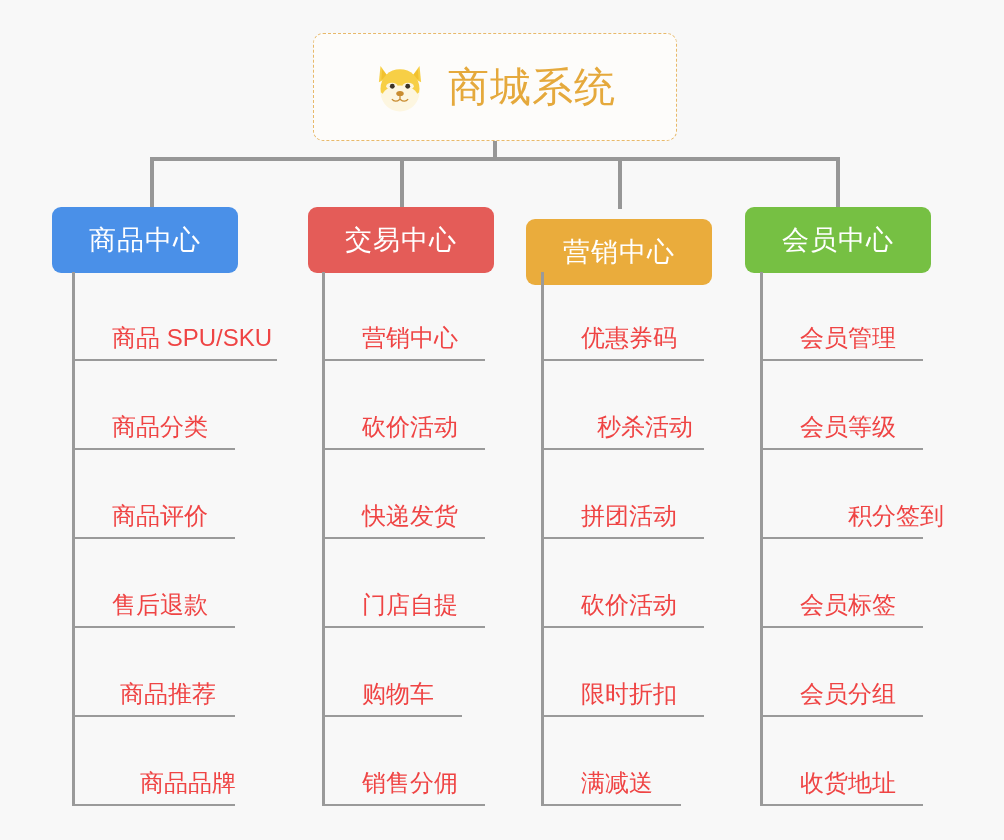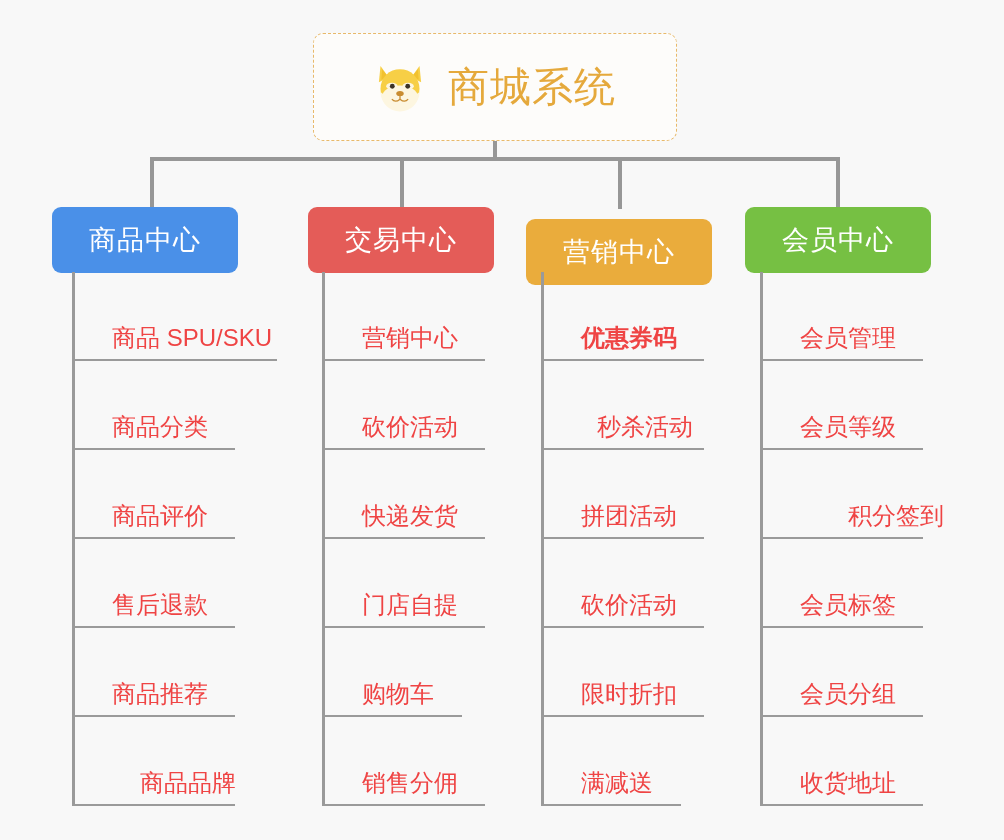--- a/index.html
+++ b/index.html
@@ -161,21 +161,21 @@
     </div>
     <div class="leaf-item" style="width:163px;">
       <span class="leaf-label">商品分类</span>
     </div>
     <div class="leaf-item" style="width:163px;">
       <span class="leaf-label">商品评价</span>
     </div>
     <div class="leaf-item" style="width:163px;">
       <span class="leaf-label">售后退款</span>
     </div>
-    <div class="leaf-item" style="width:163px;">
+    <div class="leaf-item" style="width:163px;padding-left:8px;">
       <span class="leaf-label">商品推荐</span>
     </div>
     <div class="leaf-item" style="width:163px;padding-left:28px;">
       <span class="leaf-label">商品品牌</span>
     </div>
   </div>
 
   <div class="leaf-col" style="left:322px; width:163px;">
     <div class="leaf-spine" style="height:534px;"></div>
     <div class="leaf-item" style="width:163px;">
@@ -193,21 +193,21 @@
     <div class="leaf-item" style="width:140px;">
       <span class="leaf-label">购物车</span>
     </div>
     <div class="leaf-item" style="width:163px;">
       <span class="leaf-label">销售分佣</span>
     </div>
   </div>
 
   <div class="leaf-col" style="left:541px; width:163px;">
     <div class="leaf-spine" style="height:534px;"></div>
-    <div class="leaf-item" style="width:163px;font-weight:bold;">
+    <div class="leaf-item" style="width:163px;">
       <span class="leaf-label">优惠券码</span>
     </div>
     <div class="leaf-item" style="width:163px;padding-left:16px;">
       <span class="leaf-label">秒杀活动</span>
     </div>
     <div class="leaf-item" style="width:163px;">
       <span class="leaf-label">拼团活动</span>
     </div>
     <div class="leaf-item" style="width:163px;">
       <span class="leaf-label">砍价活动</span>

